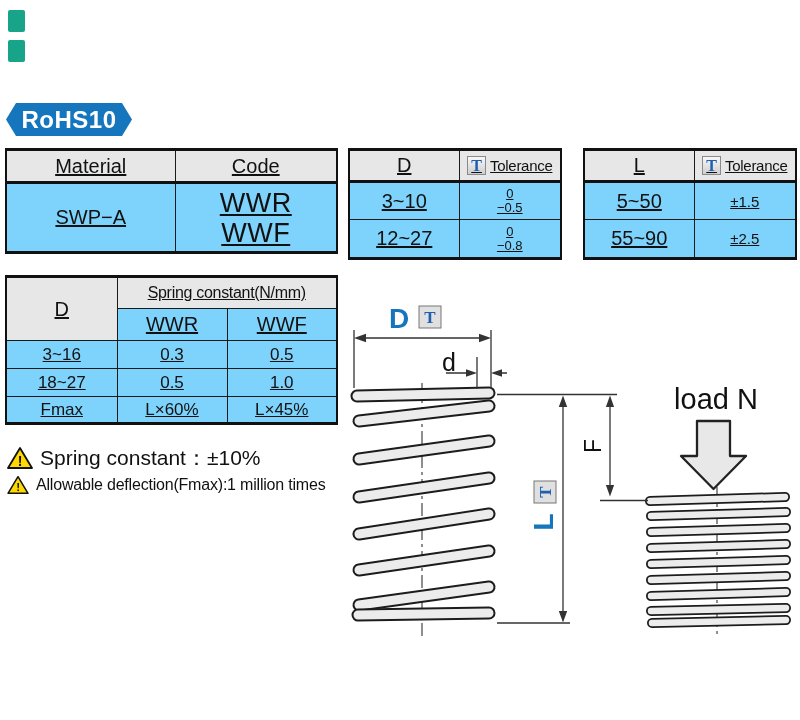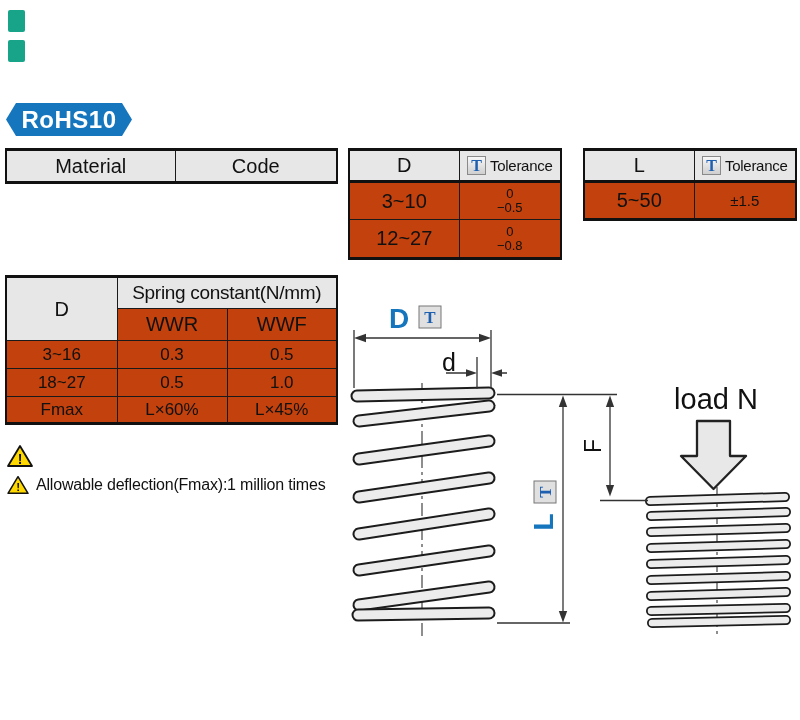--- a/index.html
+++ b/index.html
@@ -9,40 +9,40 @@
   
   .corner-mark { position:absolute; width:17px; height:22px; background:#17a489; border-radius:2px; }
 
   
   .rohs-badge { position:absolute; left:6px; top:103px; width:126px; height:33px;
     background:#1576be; color:#fff; font-weight:bold; font-size:24px; letter-spacing:.5px;
     display:flex; align-items:center; justify-content:center;
     clip-path:polygon(10px 0,calc(100% - 10px) 0,100% 50%,calc(100% - 10px) 100%,10px 100%,0 50%); }
 
   
-  table.tbl { position:absolute; border-collapse:collapse; table-layout:fixed; background:#c2410c;
-    border:2px solid #111; border-top:3px solid #111; border-bottom:3px solid #111; }
+  table.tbl { position:absolute; border-collapse:collapse; table-layout:fixed; background:#7dd3fc;
+    border:2px solid #111; border-top:3px solid #111; border-bottom:3px solid #111;text-decoration:underline; }
   table.tbl td { border:1.5px solid #1a1a1a; text-align:center; vertical-align:middle; padding:0; }
   tr.hdr td, td.hdr { background:#e7e7e7; }
   tr.hdr td { border-bottom:3px solid #111; font-size:20px; }
   td.thickb { border-bottom:3px solid #111; }
   td.thickr { border-right:2.5px solid #111; }
 
   .code-cell div { font-size:27px; line-height:30px; letter-spacing:.5px; }
   .mat-cell { font-size:20px; }
   .range-cell { font-size:20px;margin-top:44px; }
   .tolval-cell { font-size:15px; }
   .tol-stack { font-size:13px; line-height:14px; }
   .tol-hdr { display:flex; align-items:center; justify-content:center; gap:4px; }
   .tol-label { font-size:15px; letter-spacing:-.3px; }
   .t-icon { width:19px; height:19px; border:1px solid #8a8a8a; box-sizing:border-box;
     background:linear-gradient(#f8f8f8,#cfcfcf); color:#1e5fb0;
     font-family:"Liberation Serif", serif; font-weight:bold; font-size:16px; line-height:16px;
     display:inline-flex; align-items:center; justify-content:center; }
-  .sc-group { font-size:19px; letter-spacing:-.3px; }
+  .sc-group { font-size:16px; letter-spacing:-.3px; }
   .sc-sub { font-size:20px; }
   .sc-data { font-size:17px; }
 
   
   .note { position:absolute; display:flex; align-items:center; gap:7px; white-space:nowrap; }
   .note1 { left:7px; top:444px; font-size:21px; }
   .note2 { left:7px; top:475px; font-size:16px; letter-spacing:-.2px; }
 
   
   svg.diagram { position:absolute; left:0; top:0; }
@@ -69,20 +69,27 @@
   <table class="tbl" style="left:5px; top:148px; width:333px;">
     <colgroup>
         <col style="width:169px">
         <col>
       </colgroup>
     <tbody>
         <tr class="hdr" style="height:33px;">
       <td>Material</td>
       <td>Code</td>
     </tr>
+    <tr style="height:70px;">
+      <td class="mat-cell">SWP−A</td>
+      <td class="code-cell">
+        <div>WWR</div>
+        <div>WWF</div>
+      </td>
+    </tr>
   </tbody>
     </table>
 
   <table class="tbl" style="left:348px; top:148px; width:214px;">
     <colgroup>
         <col style="width:110px">
         <col>
       </colgroup>
     <tbody>
         <tr class="hdr" style="height:32px;">
@@ -127,20 +134,24 @@
         <div class="tol-hdr">
           <span class="t-icon">T</span>
           <span class="tol-label">Tolerance</span>
         </div>
       </td>
     </tr>
     <tr style="height:38px;">
       <td class="range-cell">5~50</td>
       <td class="tolval-cell">±1.5</td>
     </tr>
+    <tr style="height:39px;">
+      <td class="range-cell">55~90</td>
+      <td class="tolval-cell">±2.5</td>
+    </tr>
   </tbody>
     </table>
 
   <table class="tbl" style="left:5px; top:275px; width:333px;">
     <colgroup>
         <col style="width:111px">
         <col style="width:110px">
         <col>
       </colgroup>
     <tbody>
@@ -168,20 +179,21 @@
       <td class="sc-data">L×45%</td>
     </tr>
   </tbody>
     </table>
 
   <div class="note note1">
     <svg width="26" height="24" viewBox="0 0 26 24">
       <polygon points="13,2 25,22 1,22" fill="#ffd800" stroke="#111" stroke-width="1.8" stroke-linejoin="round"></polygon>
       <text x="13" y="19.5" text-anchor="middle" font-size="14" font-weight="bold" fill="#111">!</text>
     </svg>
+    <span>Spring constant：±10%</span>
   </div>
   <div class="note note2">
     <svg width="22" height="20" viewBox="0 0 26 24">
       <polygon points="13,2 25,22 1,22" fill="#ffd800" stroke="#111" stroke-width="1.8" stroke-linejoin="round"></polygon>
       <text x="13" y="19.5" text-anchor="middle" font-size="14" font-weight="bold" fill="#111">!</text>
     </svg>
     <span>Allowable deflection(Fmax):1 million times</span>
   </div>
 
   <svg class="diagram" width="800" height="720" viewBox="0 0 800 720">

